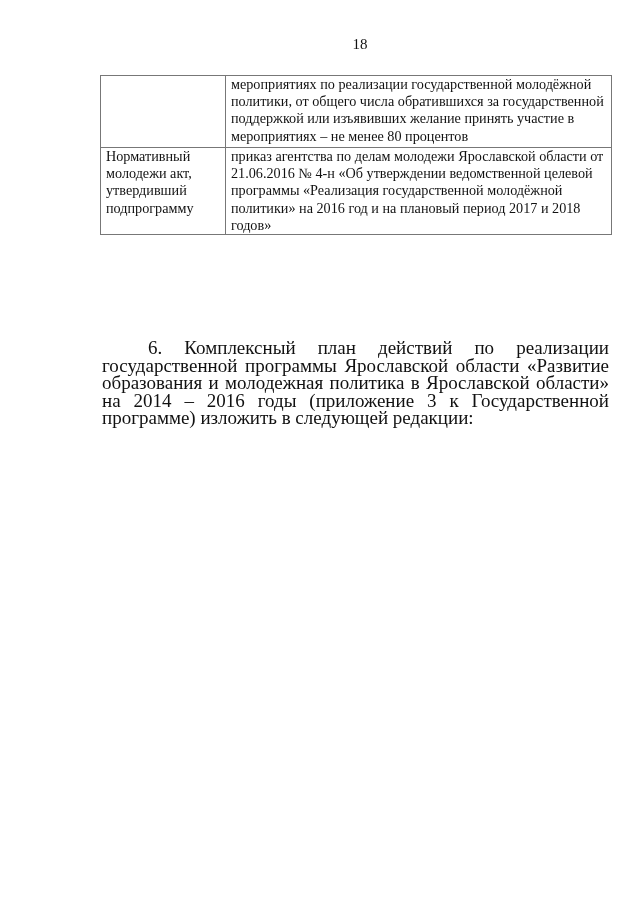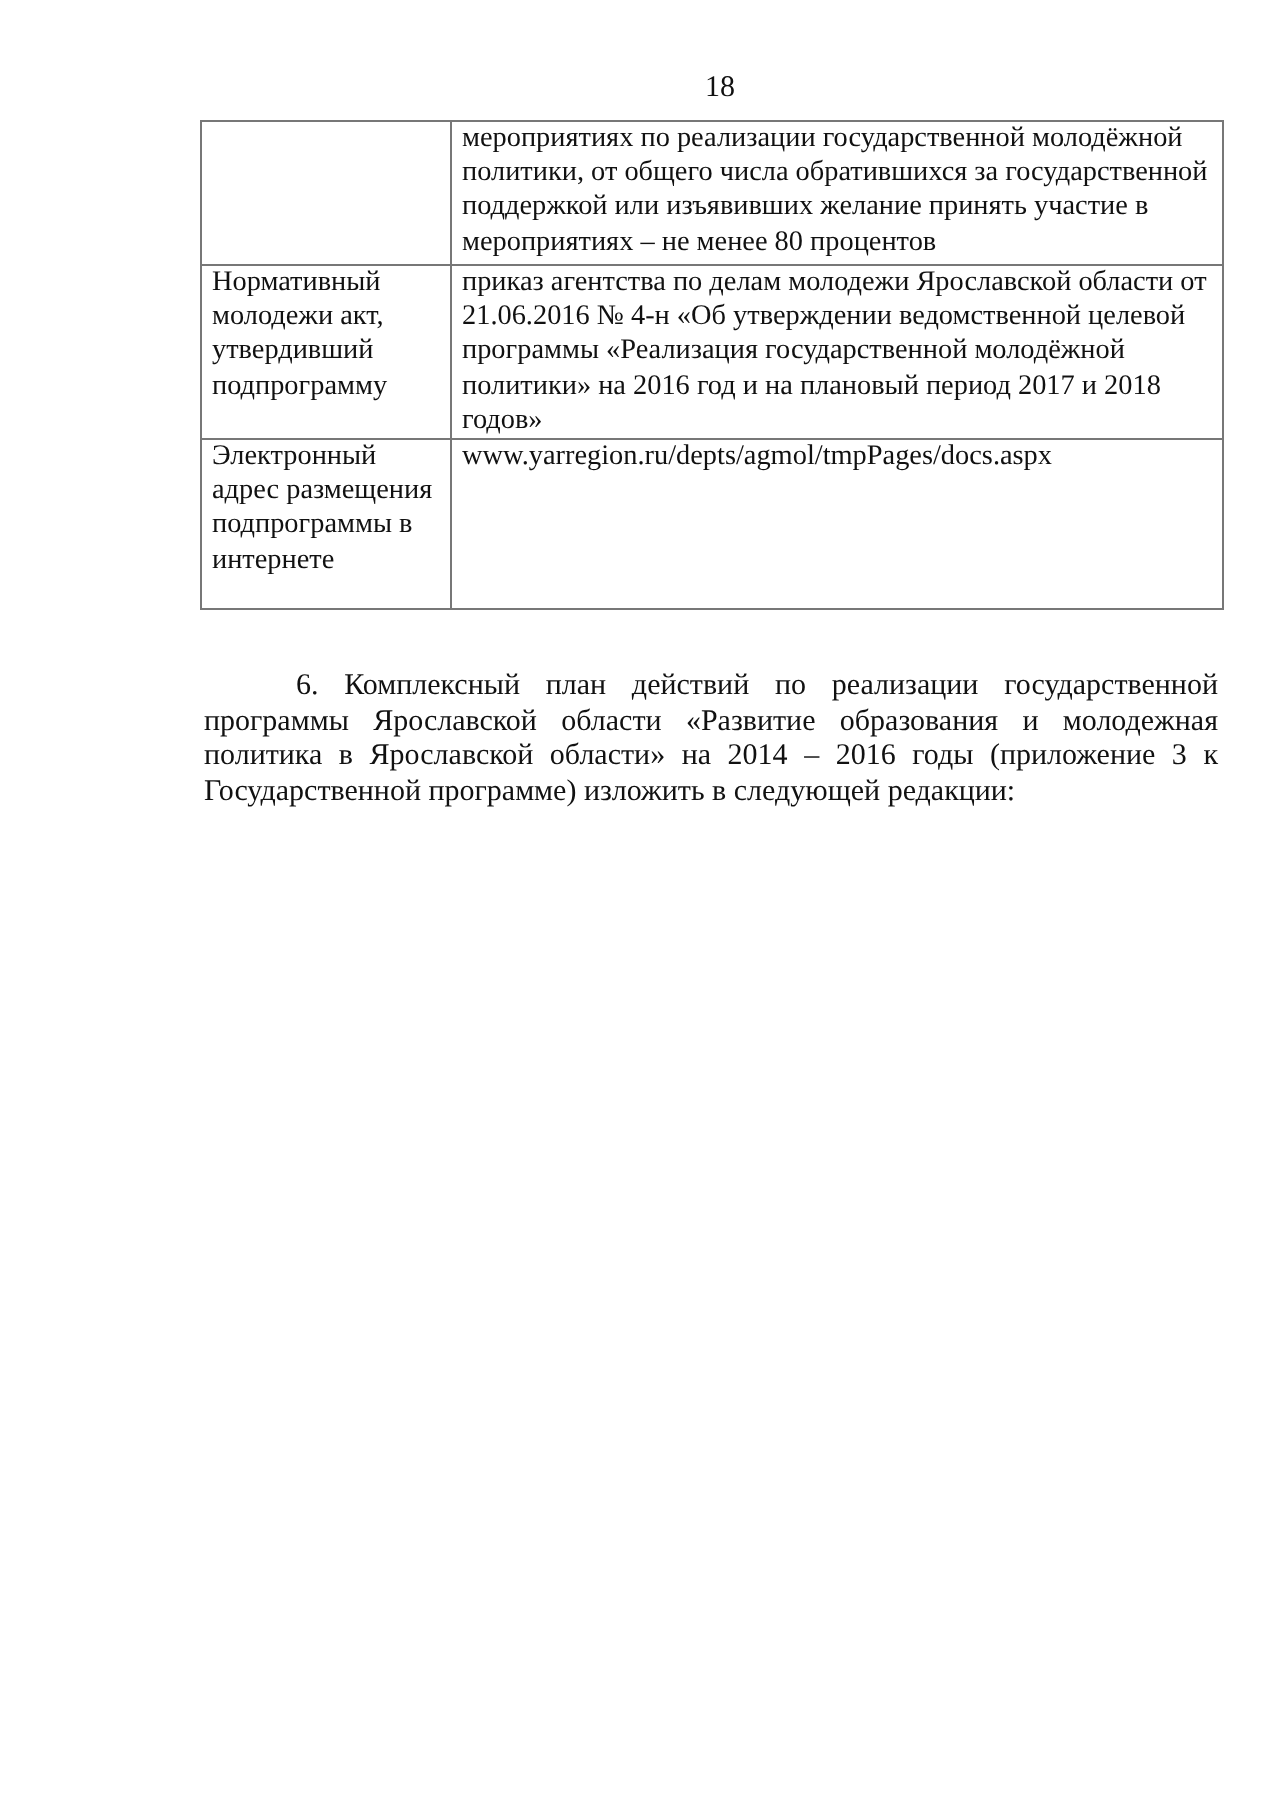--- a/index.html
+++ b/index.html
@@ -1,38 +1,34 @@
 <!DOCTYPE html>
 <html><head>
   <meta charset="utf-8">
   <style>
     html, body { margin: 0; padding: 0; background: #ffffff; }
     body { width: 640px; height: 905px; position: relative; overflow: hidden;
       font-family: "Liberation Serif", "DejaVu Serif", serif; color: #111; }
     .page-number { position: absolute; top: 36px; left: 0; width: 720px; text-align: center; font-size: 15px; }
-    table.doc-table { position: absolute; left: 100px; top: 60px; width: 512px; border-collapse: collapse; font-size: 14.2px; line-height: 17.2px; }
+    table.doc-table { position: absolute; left: 100px; top: 75px; width: 512px; border-collapse: collapse; font-size: 14.2px; line-height: 17.2px; }
     table.doc-table td { border: 1px solid #777; vertical-align: top; padding: 0 4px 0 5px; }
     td.c1 { width: 115px; }
-    .para { position: absolute; left: 102px; top: 320px; width: 507px; font-size: 15px; line-height: 17.6px; text-align: justify; text-indent: 46px; }
+    .para { position: absolute; left: 102px; top: 320px; width: 507px; font-size: 19px; line-height: 17.6px; text-align: justify; text-indent: 46px; }
   </style>
 </head>
 <body>
 
 <div class="page-number">18</div>
 
 <table class="doc-table">
   <tbody>
       <tr style="height:72px">
     <td class="c1"></td>
     <td>мероприятиях по реализации государственной молодёжной политики, от общего числа обратившихся за государственной поддержкой или изъявивших желание принять участие в мероприятиях – не менее 80 процентов</td>
   </tr>
   <tr style="height:86px">
     <td class="c1">Нормативный молодежи акт, утвердивший подпрограмму</td>
     <td>приказ агентства по делам молодежи Ярославской области от 21.06.2016  № 4-н «Об утверждении ведомственной целевой программы «Реализация государственной молодёжной политики» на 2016 год и на плановый период 2017 и 2018 годов»</td>
   </tr>
-  <tr style="height:85px">
-    <td class="c1">Электронный адрес размещения подпрограммы в интернете</td>
-    <td>www.yarregion.ru/depts/agmol/tmpPages/docs.aspx</td>
-  </tr>
 </tbody>
   </table>
 
 <p class="para">6. Комплексный план действий по реализации государственной программы Ярославской области «Развитие образования и молодежная политика в Ярославской области» на 2014 – 2016 годы (приложение 3 к Государственной программе) изложить в следующей редакции:</p>
 
 </body></html>

